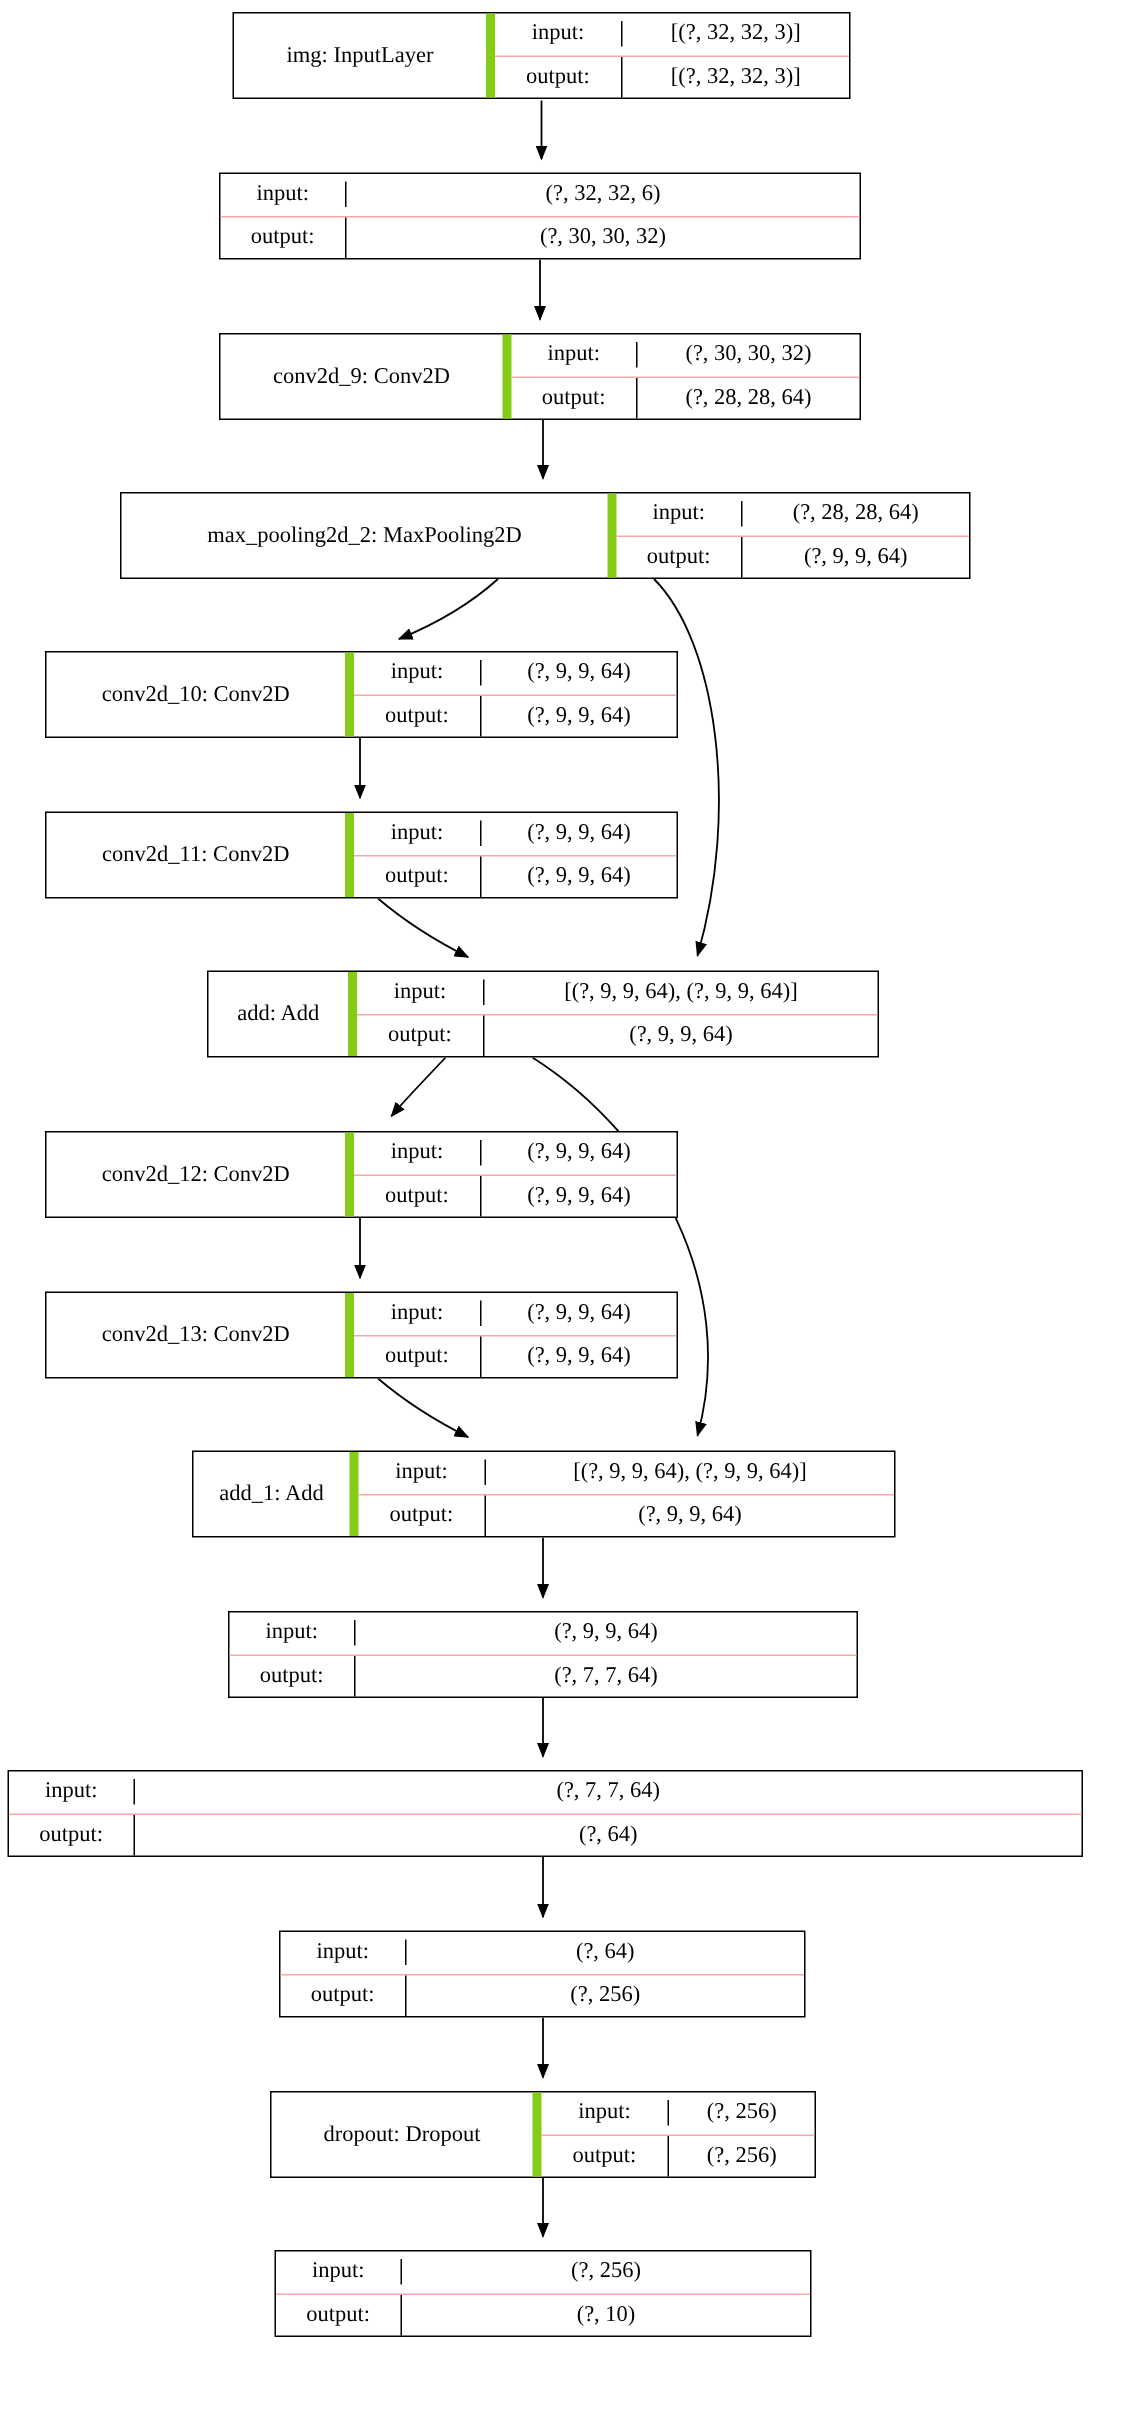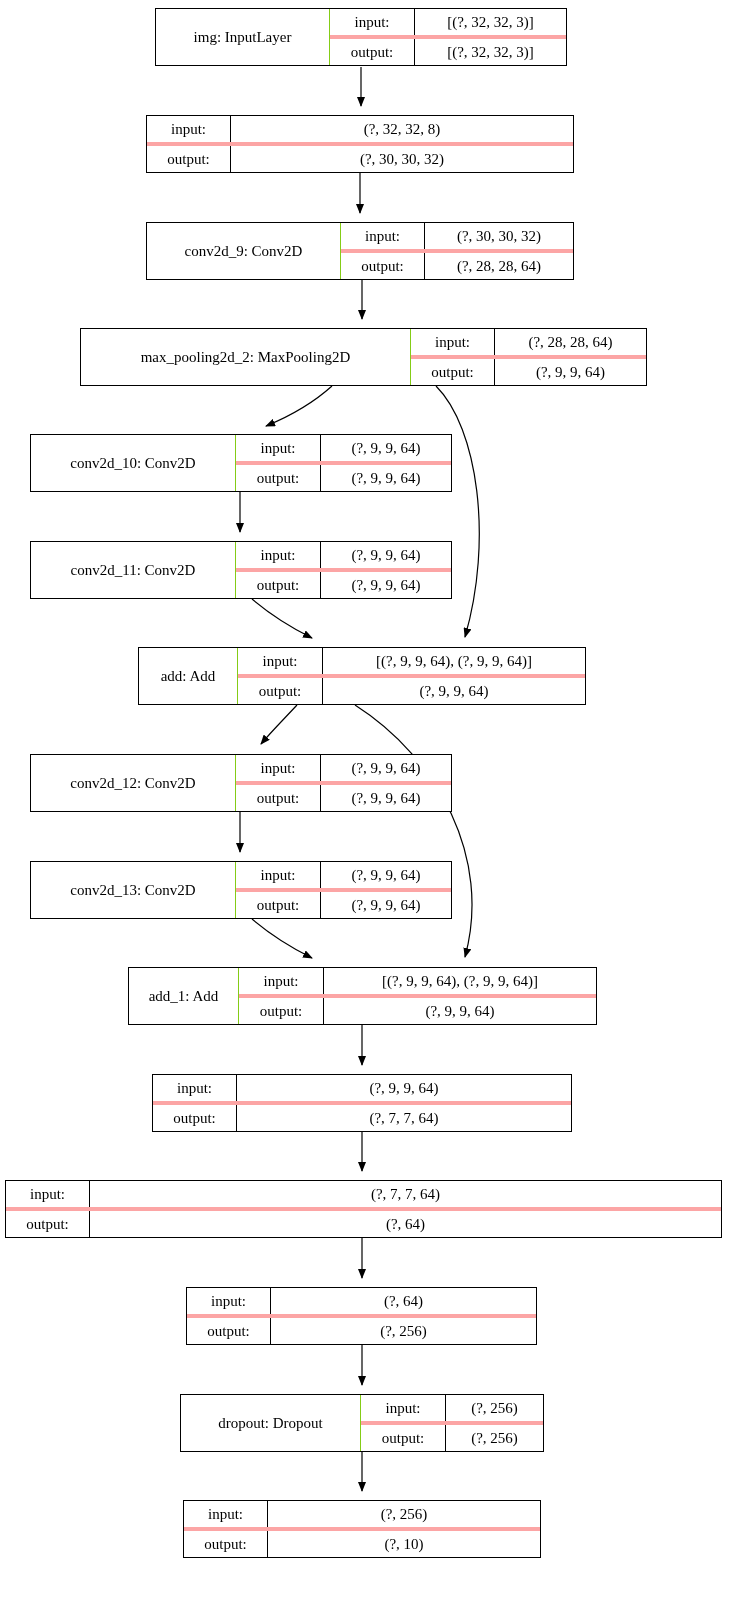--- a/index.html
+++ b/index.html
@@ -29,21 +29,21 @@
     box-sizing: border-box;
     height: 58px;
     border: 1px solid #000000;
     background: #ffffff;
     display: flex;
     flex-direction: row;
     align-items: stretch;
   }
   .node .name {
     box-sizing: border-box;
-    border-right: 1px solid #84cc16;
+    border-right: 6px solid #84cc16;
     display: flex;
     align-items: center;
     justify-content: center;
     text-align: left;
     padding: 0 6px;
     white-space: nowrap;
   }
   .node .io {
     flex: 1;
     display: flex;
@@ -51,21 +51,22 @@
     min-width: 0;
   }
   .node .row {
     flex: 1;
     display: flex;
     flex-direction: row;
     align-items: stretch;
     min-height: 0;
   }
   .node .row.first {
-    border-bottom: 4px solid #fca5a5;
+    border-bottom: 1px solid #fca5a5;
+    align-items: center;
   }
   .node .lbl {
     box-sizing: border-box;
     border-right: 1px solid #000000;
     display: flex;
     align-items: center;
     justify-content: center;
     white-space: nowrap;
   }
   .node .val {
@@ -119,21 +120,21 @@
         <div class="row">
           <div class="lbl" style="width:85px">output:</div>
           <div class="val">[(?, 32, 32, 3)]</div>
         </div>
       </div>
     </div>
     <div class="node" style="left: 146px; top: 115px; width: 428px;">
       <div class="io">
         <div class="row first">
           <div class="lbl" style="width:84px">input:</div>
-          <div class="val">(?, 32, 32, 8)</div>
+          <div class="val">(?, 32, 32, 6)</div>
         </div>
         <div class="row">
           <div class="lbl" style="width:84px">output:</div>
           <div class="val">(?, 30, 30, 32)</div>
         </div>
       </div>
     </div>
     <div class="node" style="left: 146px; top: 222px; width: 428px;">
       <div class="name" style="width:194px">conv2d_9: Conv2D</div>
       <div class="io">

